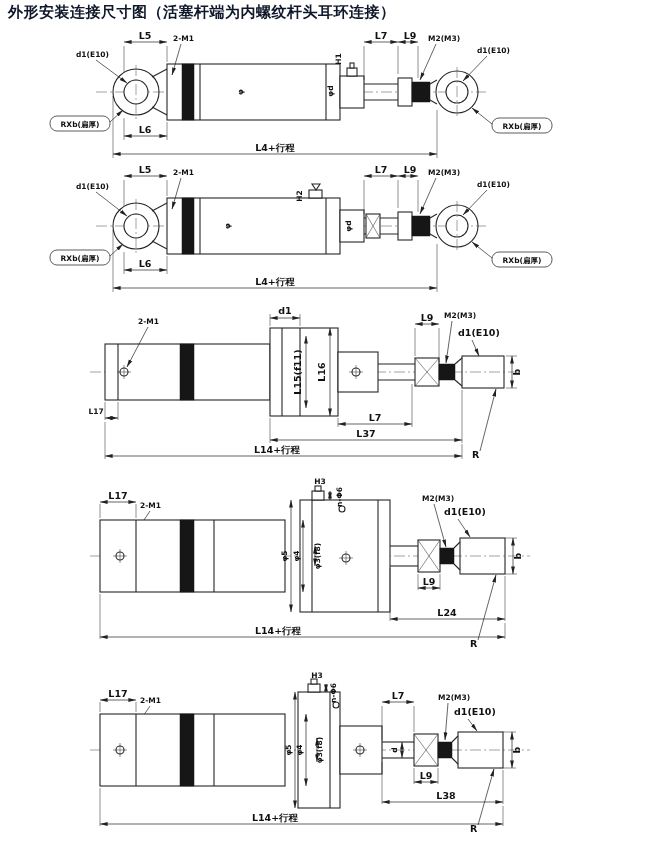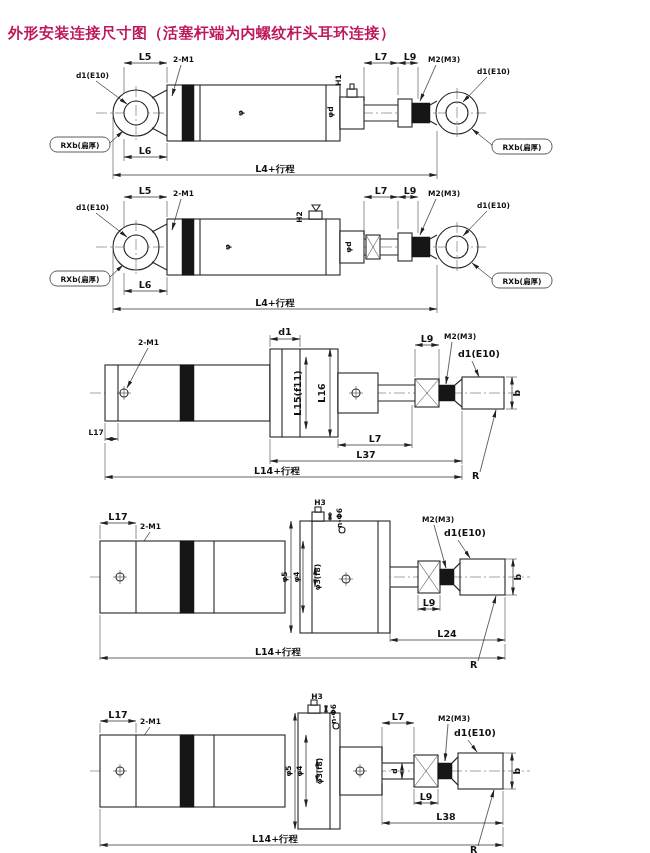--- a/index.html
+++ b/index.html
@@ -1,16 +1,16 @@
 <!DOCTYPE html>
 <html><head>
 <meta charset="utf-8">
 <style>
   html,body{margin:0;padding:0;background:#fff;width:650px;height:853px;overflow:hidden}
-  .title{font:600 15px "DejaVu Serif","Liberation Serif",serif;color:#be185d;padding:24px 8px 2px 8px;letter-spacing:.5px}
+  .title{font:600 15px "DejaVu Serif","Liberation Serif",serif;color:#0f172a;padding:3px 8px 2px 8px;letter-spacing:.5px}
   svg{display:block}
   .ln{stroke:#262626;stroke-width:1.1;fill:none}
   .wh{fill:#fff}
   .thin{stroke:#333;stroke-width:.55;fill:none}
   .cl{stroke:#555;stroke-width:.55;fill:none;stroke-dasharray:11 3 2 3}
   .dim{stroke:#222;stroke-width:.7;fill:none}
   .ldr{stroke:#222;stroke-width:.7;fill:none}
   .blk{fill:#161616;stroke:#161616;stroke-width:.5}
   .balloon{fill:#fff;stroke:#333;stroke-width:.8}
   text{fill:#111}

